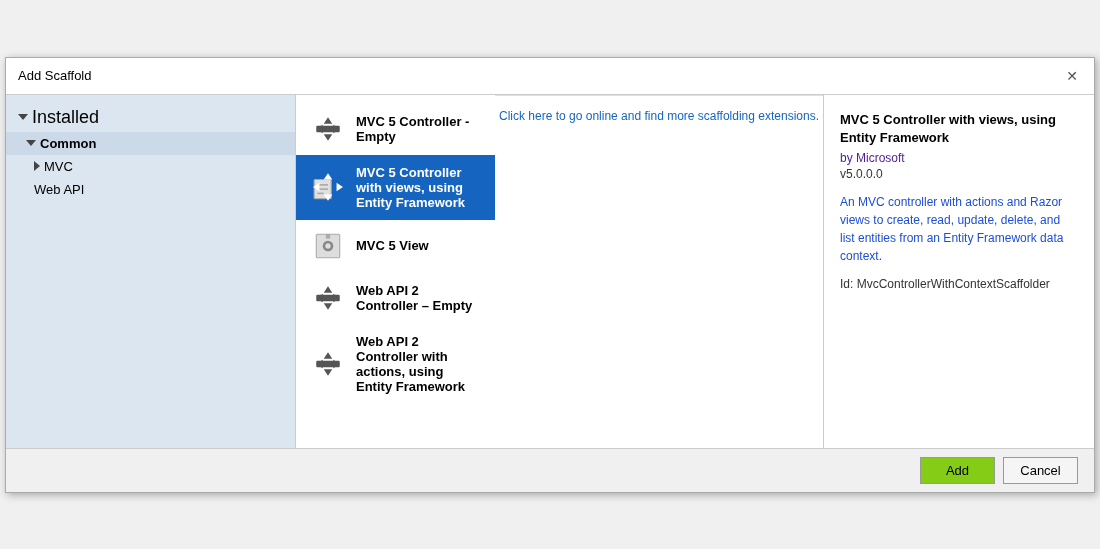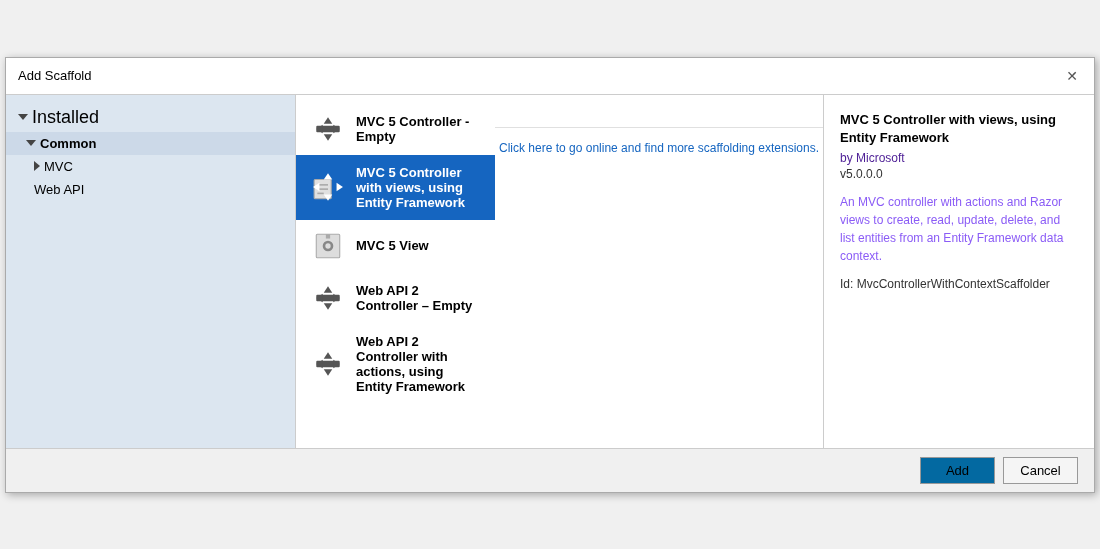--- a/index.html
+++ b/index.html
@@ -134,21 +134,20 @@
     }
     .scaffold-label {
       font-size: 13px;
       font-weight: 600;
     }
     .scaffold-item.selected .scaffold-label { color: #fff; }
     .online-link {
       padding: 12px 4px;
       border-top: 1px solid #e0e0e0;
       flex-shrink: 0;
-      margin-top: 32px;
     }
     .online-link a {
       color: #1565c0;
       text-decoration: none;
       font-size: 12px;
     }
     .right-panel {
       width: 270px;
       background: #fff;
       padding: 16px;
@@ -167,21 +166,21 @@
       color: #4c1d95;
       margin-bottom: 2px;
     }
     .right-panel-version {
       font-size: 12px;
       color: #333;
       margin-bottom: 12px;
     }
     .right-panel-desc {
       font-size: 12px;
-      color: #8b5cf6;
+      color: #1d4ed8;
       line-height: 1.5;
       margin-bottom: 12px;
     }
     .right-panel-id {
       font-size: 12px;
       color: #333;
     }
     .footer {
       background: #f0f0f0;
       border-top: 1px solid #ccc;
@@ -193,21 +192,21 @@
     }
     .footer-btn {
       min-width: 75px;
       padding: 5px 16px;
       font-size: 13px;
       cursor: pointer;
       border: 1px solid #999;
       background: #f5f5f5;
     }
     .footer-btn.primary {
-      background: #0369a1;
+      background: #84cc16;
     }
   </style>
 </head>
 <body>
 
 <div class="dialog">
 
   <div class="title-bar">
     <span class="title-bar-text">Add Scaffold</span>
     <button class="close-btn">✕</button>

